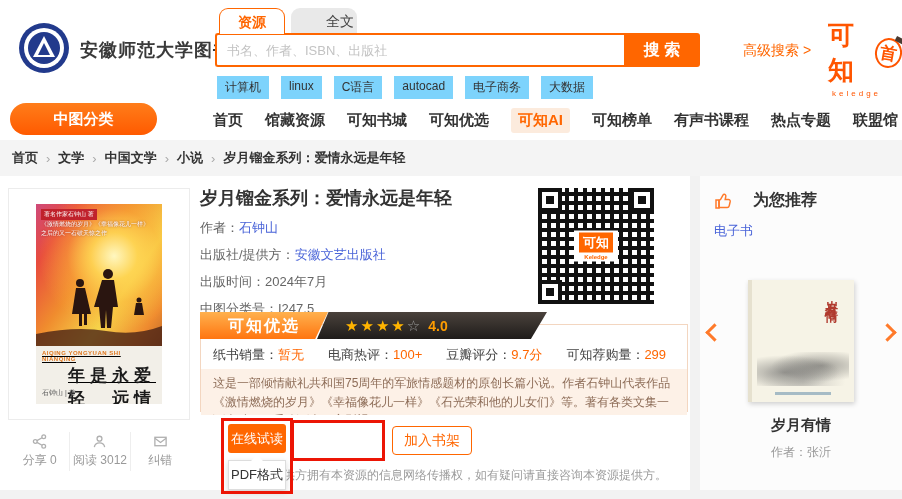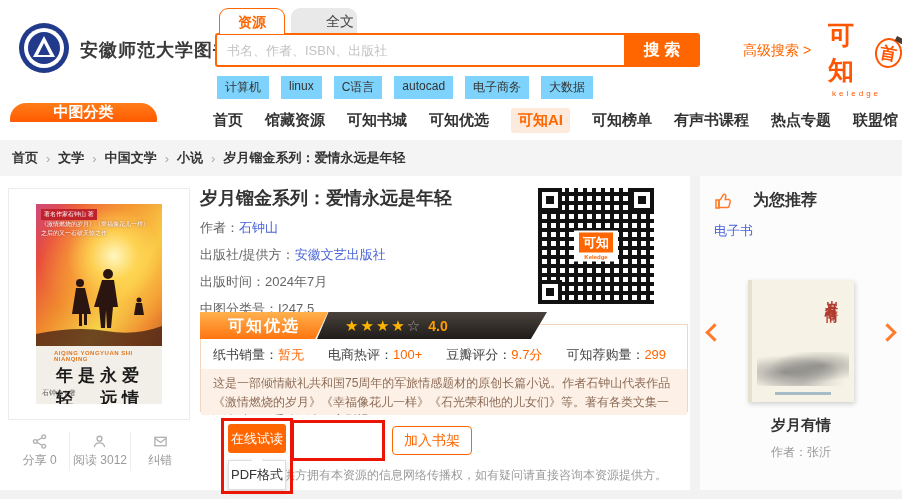--- a/index.html
+++ b/index.html
@@ -25,21 +25,21 @@
 
   .advanced { position:absolute; left:743px; top:42px; color:#ff6600; font-size:14px; cursor:pointer; }
   .brand { position:absolute; left:828px; top:18px; text-align:left; }
   .brand-row { display:flex; align-items:center; font-size:26px; font-weight:bold; color:#ff5500; }
   .brand-glyph { display:inline-block; width:30px; height:30px; line-height:28px; border:2px solid #ff5500; border-radius:50%; text-align:center; font-size:17px; margin-left:2px; transform:rotate(10deg); position:relative; }
   .brand-glyph::after { content:""; position:absolute; top:-4px; right:-2px; width:9px; height:5px; background:#4a3a30; transform:rotate(18deg); }
   .brand-sub { font-size:8px; letter-spacing:3px; color:#ff5500; margin-top:1px; padding-left:4px; }
 
   
   .navbar { position:absolute; top:100px; left:0; width:902px; height:40px; background:#fff; }
-  .pillgroup { position:absolute; left:10px; top:3px; height:32px; display:flex; border-radius:17px; overflow:hidden;flex-direction:column; }
+  .pillgroup { position:absolute; left:10px; top:3px; height:32px; display:flex; border-radius:17px; overflow:hidden; }
   .pill { width:147px; display:flex; align-items:center; justify-content:center; color:#fff; font-size:15px; font-weight:bold; cursor:pointer; }
   .pill-1 { background:linear-gradient(180deg,#ff7d1a,#ff5a00); }
   .pill-2 { background:#f9a35c; }
   .navitems { position:absolute; left:213px; top:0; height:40px; display:flex; align-items:center; gap:22px; font-size:15px; font-weight:bold; color:#333; }
   .navitem { cursor:pointer; white-space:nowrap; }
   .navitem.hl { color:#ff6600; background:#fcebdd; padding:3px 7px; border-radius:3px; }
 
   
   .breadcrumb { position:absolute; top:140px; left:0; width:902px; height:36px; background:#f4f4f4; display:flex; align-items:center; padding-left:12px; font-size:13px; font-weight:bold; color:#333; gap:8px; }
   .bc-sep { color:#aaa; font-weight:normal; }
@@ -49,21 +49,21 @@
   .main { position:absolute; top:176px; left:0; width:690px; height:314px; background:#fff; }
 
   .cover-card { position:absolute; left:8px; top:12px; width:182px; height:232px; border:1px solid #ececec; display:flex; align-items:center; justify-content:center; background:#fff; }
   .cover { width:126px; height:200px; position:relative; overflow:hidden;
     background:linear-gradient(125deg,#cf4a7a 0%,#e84c3d 16%,#f08c2e 36%,#f6d44a 56%,#ef8b2f 74%,#7a3b22 100%); }
   .cover-sun { position:absolute; inset:0; background:radial-gradient(circle at 62% 26%, #fff7c0 0%, rgba(255,214,84,.9) 14%, rgba(255,180,60,.4) 28%, transparent 45%); }
   .cover-sil { position:absolute; bottom:56px; left:0; }
   .cover-badge { position:absolute; top:5px; left:5px; right:5px; font-size:6px; line-height:1.5; color:#fff; }
   .cover-badge .b1 { background:#c0222c; padding:1px 3px; display:inline-block; }
   .cover-badge .b2,.cover-badge .b3 { text-shadow:0 0 2px rgba(120,20,20,.8); display:block; }
-  .cover-band { position:absolute; bottom:0; left:0; right:0; height:58px; background:#f2efe8; padding:4px 18px 3px; }
+  .cover-band { position:absolute; bottom:0; left:0; right:0; height:58px; background:#f2efe8; padding:4px 6px 3px;text-decoration:underline; }
   .cover-pinyin { font-size:6px; font-weight:bold; color:#e07820; letter-spacing:.5px; }
   .cover-l1 { font-size:17px; font-weight:bold; color:#1a1a1a; letter-spacing:5px; text-align:right; margin-top:2px; }
   .cover-l2 { font-size:17px; font-weight:bold; color:#1a1a1a; letter-spacing:5px; text-align:right; }
   .cover-author { position:absolute; left:6px; bottom:6px; font-size:7px; color:#555; }
 
   .share-row { position:absolute; left:10px; top:256px; width:180px; display:flex; }
   .share-item { flex:1; display:flex; flex-direction:column; align-items:center; gap:3px; color:#999; font-size:12px; border-right:1px solid #eee; padding:2px 0; cursor:pointer; }
   .share-item:last-child { border-right:none; }
 
   .info { position:absolute; left:200px; top:10px; width:490px; }

